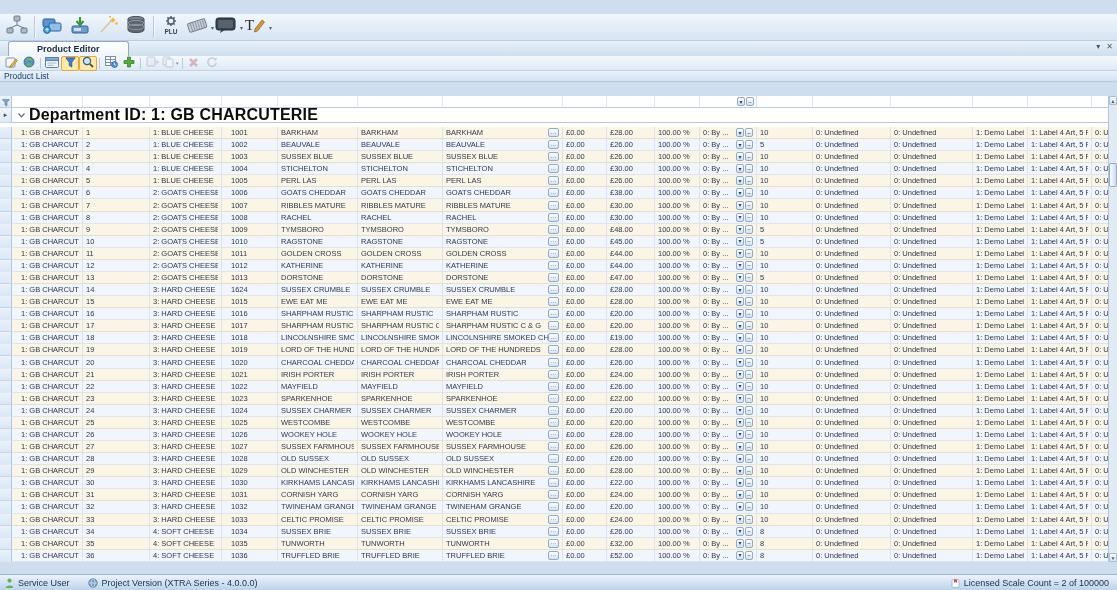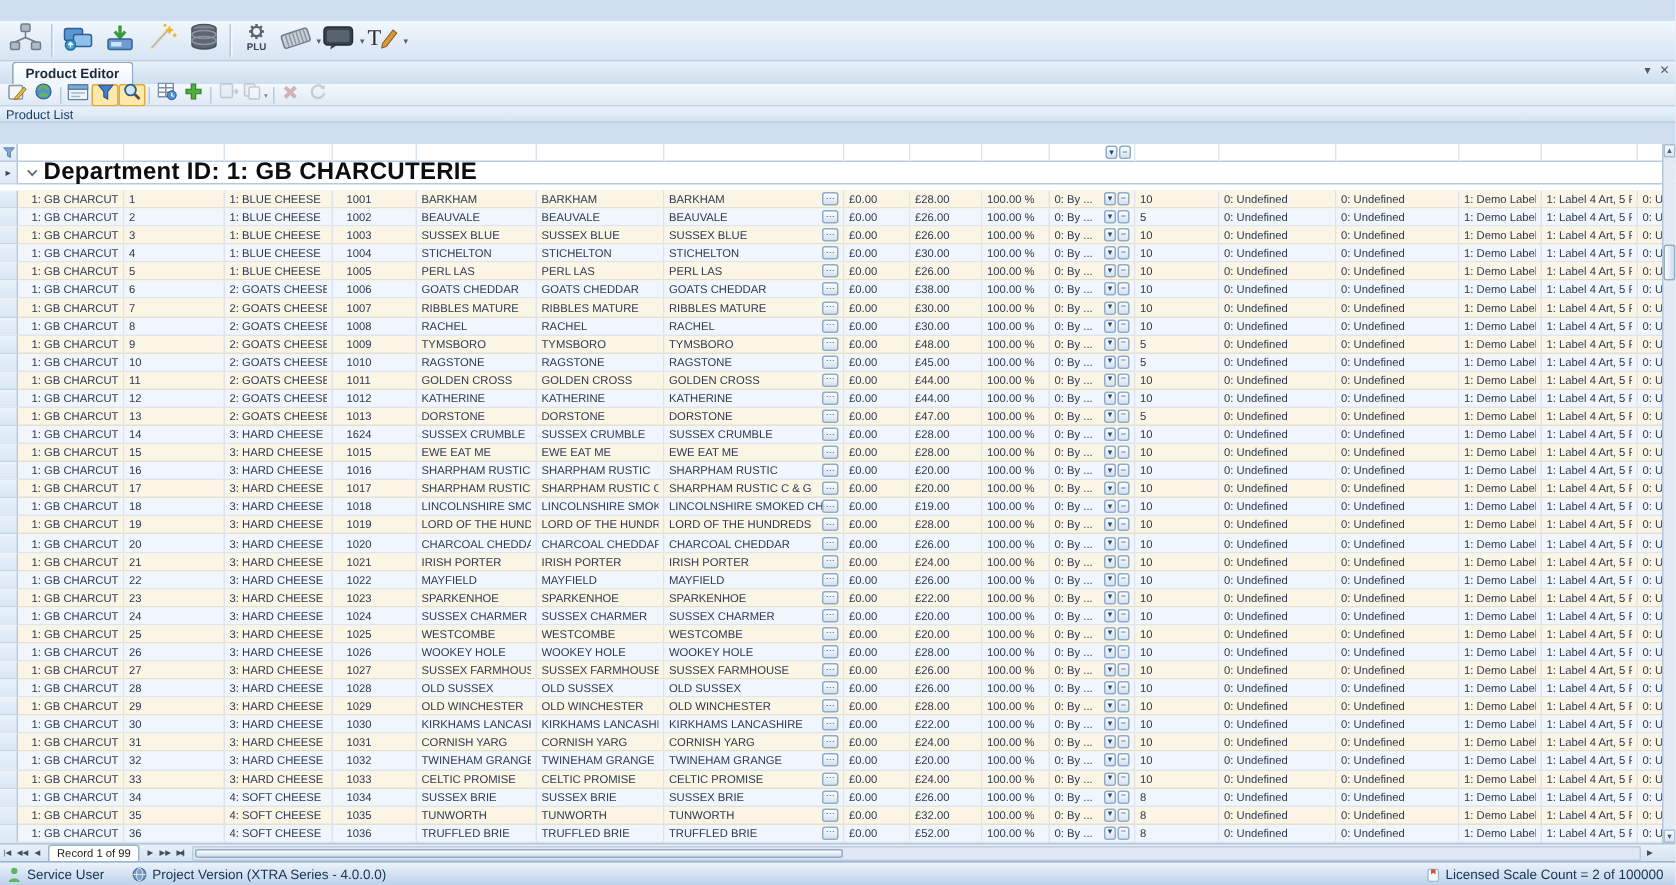--- a/index.html
+++ b/index.html
@@ -11,21 +11,21 @@
   .menu-item{padding:0 7px;height:13px;display:flex;align-items:center;cursor:default;}
 
   
   #toolbar{position:absolute;left:0;top:14px;width:1117px;height:27px;background:linear-gradient(#f1f7fd,#d6e4f3);border-bottom:1px solid #bccfe2;display:flex;align-items:center;padding-left:3px;box-sizing:border-box;}
   .tbtn{height:25px;min-width:28px;display:flex;align-items:center;justify-content:center;border-radius:2px;position:relative;}
   .tbtn .dd{font-size:6px;color:#51627a;margin-left:2px;}
   .tsep{width:1px;height:22px;background:#b6c8dc;margin:0 3px;box-shadow:1px 0 0 #f4f9fd;}
 
   
   #tabstrip{position:absolute;left:0;top:41px;width:1117px;height:15px;background:linear-gradient(#e9f0f8,#cddfee);border-bottom:1px solid #8fa9c6;}
-  .tab{position:absolute;left:8px;bottom:0;height:14px;background:linear-gradient(#ffffff,#f0f5fb);border:1px solid #8fa9c6;border-bottom:none;border-radius:3px 3px 0 0;padding:0 8px;display:flex;align-items:center;font-size:9px;font-weight:bold;color:#1a2a3c;}
+  .tab{position:absolute;left:8px;bottom:0;height:14px;background:linear-gradient(#ffffff,#f0f5fb);border:1px solid #8fa9c6;border-bottom:none;border-radius:3px 3px 0 0;padding:0 28px;display:flex;align-items:center;font-size:9px;font-weight:bold;color:#1a2a3c;}
   #tab-controls{position:absolute;right:4px;top:1px;display:flex;gap:6px;font-size:8px;color:#4a5a6e;}
   #tab-controls span{cursor:default;}
 
   
   #toolbar2{position:absolute;left:0;top:56px;width:1117px;height:15px;background:linear-gradient(#f4f8fc,#dfeaf5);border-bottom:1px solid #c2d2e3;display:flex;align-items:center;padding-left:2px;box-sizing:border-box;}
   .sbtn{height:13px;min-width:16px;display:flex;align-items:center;justify-content:center;border-radius:2px;border:1px solid transparent;position:relative;}
   .sbtn.active{background:#fde9a9;border:1px solid #e3a83d;}
   .sbtn.disabled{opacity:.45;}
   .ssep{width:1px;height:11px;background:#b9cadc;margin:0 2px;}
 
@@ -2434,34 +2434,20 @@
         </div>
       </div>
     </div>
 
   <div id="vscroll">
     <div class="arr" style="top:0;">▲</div>
     <div id="vthumb"></div>
     <div class="arr" style="bottom:0;">▼</div>
   </div>
 
-  <div id="hscrollrow">
-    <span class="nbtn">|◀</span>
-    <span class="nbtn">◀◀</span>
-    <span class="nbtn">◀</span>
-    <span id="rec-label">Record 1 of 99</span>
-    <span class="nbtn">▶</span>
-    <span class="nbtn">▶▶</span>
-    <span class="nbtn">▶|</span>
-    <span class="harr" style="left:119px;">◀</span>
-    <div id="htrack">
-      <div id="hthumb"></div>
-    </div>
-    <span class="harr" style="left:1098px;">▶</span>
-  </div>
 
   <div id="statusbar">
     <div class="st-item" style="margin-left:5px;">
       <svg class="icon-svg" width="9" height="10" viewBox="0 0 9 10">
           <circle cx="4.5" cy="2.6" r="2.1" fill="#5cb85c"></circle>
           <path d="M0.8 10 C0.8 6.8 8.2 6.8 8.2 10 Z" fill="#5cb85c"></path>
         </svg>
       <span>Service User</span>
     </div>
     <div class="st-item" style="margin-left:18px;">

